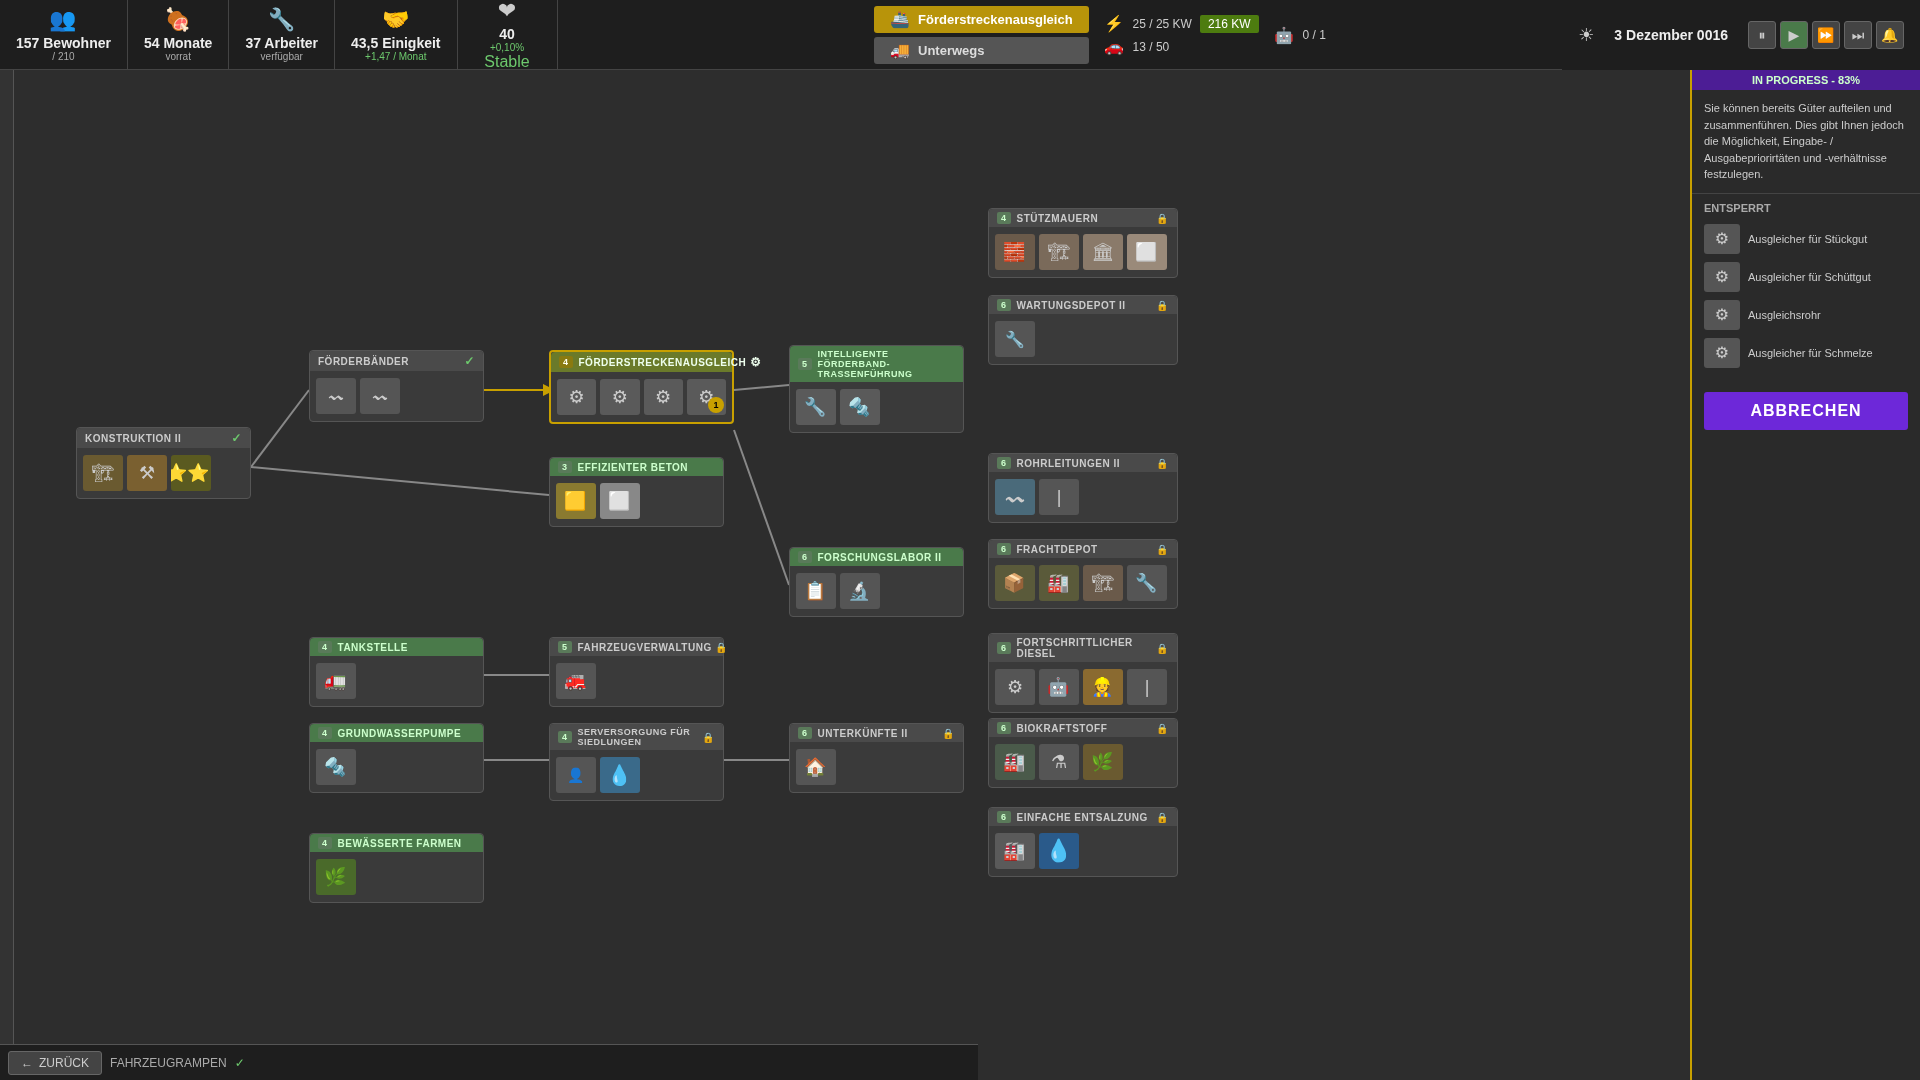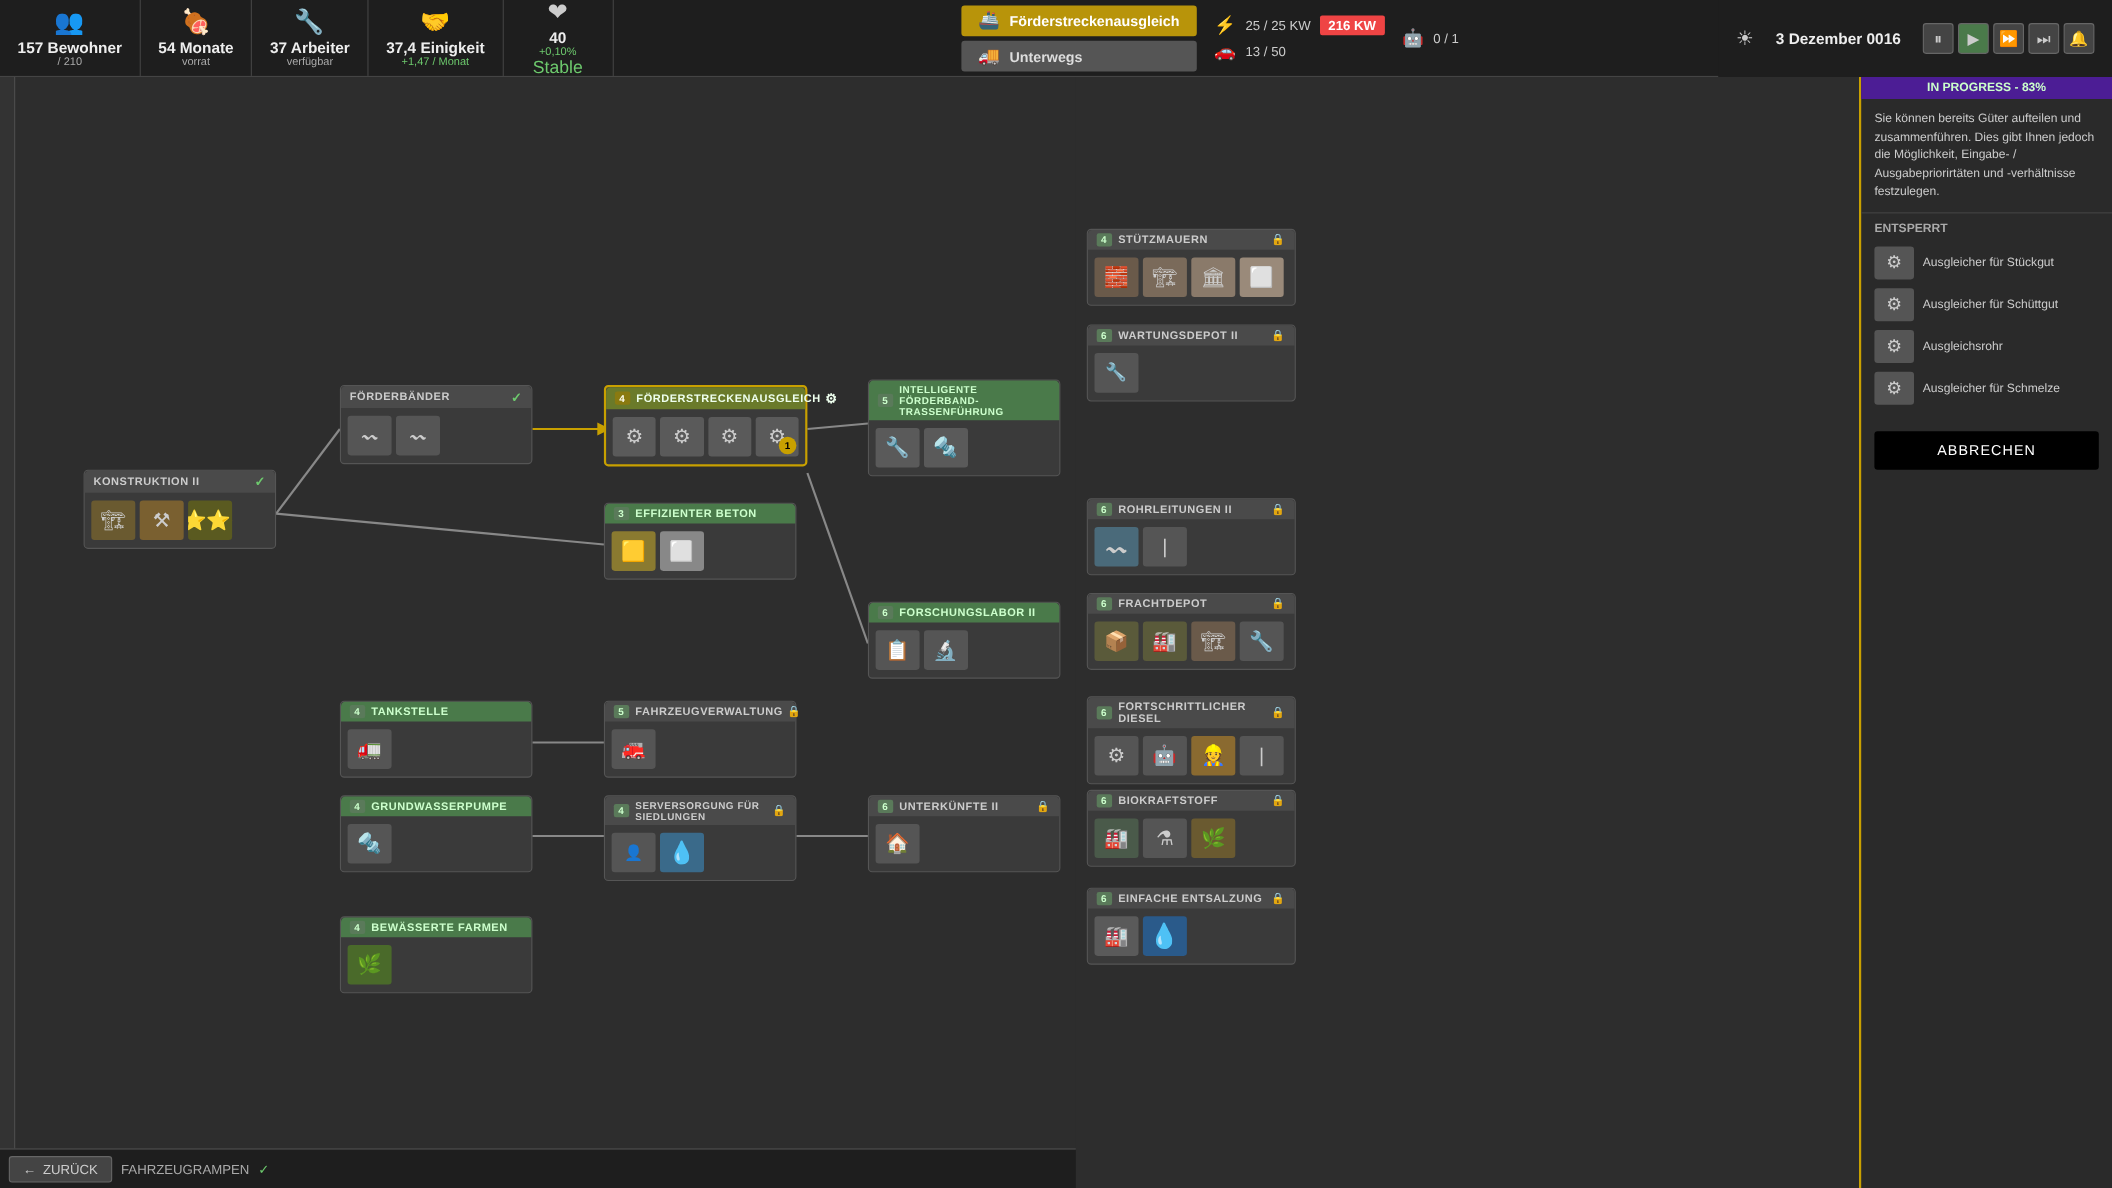--- a/index.html
+++ b/index.html
@@ -344,26 +344,26 @@
       border-radius: 3px;
       display: flex;
       align-items: center;
       justify-content: center;
       font-size: 16px;
       flex-shrink: 0;
     }
 
     #abort-btn {
       margin: 12px;
-      background: #000000;
+      background: #6d28d9;
       color: #fff;
       border: none;
       padding: 10px;
-      font-size: 13px;
-      font-weight: normal;
+      font-size: 16px;
+      font-weight: bold;
       cursor: pointer;
       border-radius: 3px;
       text-transform: uppercase;
       letter-spacing: 1px;
     }
 
     
     #connectors-svg {
       position: absolute;
       top: 0; left: 0;
@@ -393,21 +393,21 @@
     <div class="stat-main">54 Monate</div>
     <div class="stat-sub">vorrat</div>
   </div>
   <div class="stat-block">
     <div class="stat-icon">🔧</div>
     <div class="stat-main">37 Arbeiter</div>
     <div class="stat-sub">verfügbar</div>
   </div>
   <div class="stat-block">
     <div class="stat-icon">🤝</div>
-    <div class="stat-main">37,4 Einigkeit</div>
+    <div class="stat-main">43,5 Einigkeit</div>
     <div class="stat-sub stat-green">+1,47 / Monat</div>
   </div>
   <div class="stat-block">
     <div class="stat-icon">❤</div>
     <div class="stat-main">40</div>
     <div class="stat-sub stat-green">+0,10%</div>
     <div style="font-size:16px;color:#6dc96d;">Stable</div>
   </div>
 
   <div id="center-top">
@@ -418,21 +418,21 @@
       </div>
       <div class="mission-btn gray">
         <span style="font-size:16px;">🚚</span>
         <span>Unterwegs</span>
       </div>
     </div>
     <div class="mission-status">
       <div class="status-row">
         <span class="status-icon">⚡</span>
         <span>25 / 25 KW</span>
-        <span style="background:#ef4444;color:#fff;padding:2px 8px;border-radius:2px;font-weight:bold;">216 KW</span>
+        <span style="background:#4d7c0f;color:#fff;padding:2px 8px;border-radius:2px;font-weight:normal;">216 KW</span>
       </div>
       <div class="status-row">
         <span class="status-icon">🚗</span>
         <span>13 / 50</span>
       </div>
     </div>
     <div class="mission-status">
       <div class="status-row">
         <span class="status-icon">🤖</span>
         <span>0 / 1</span>

